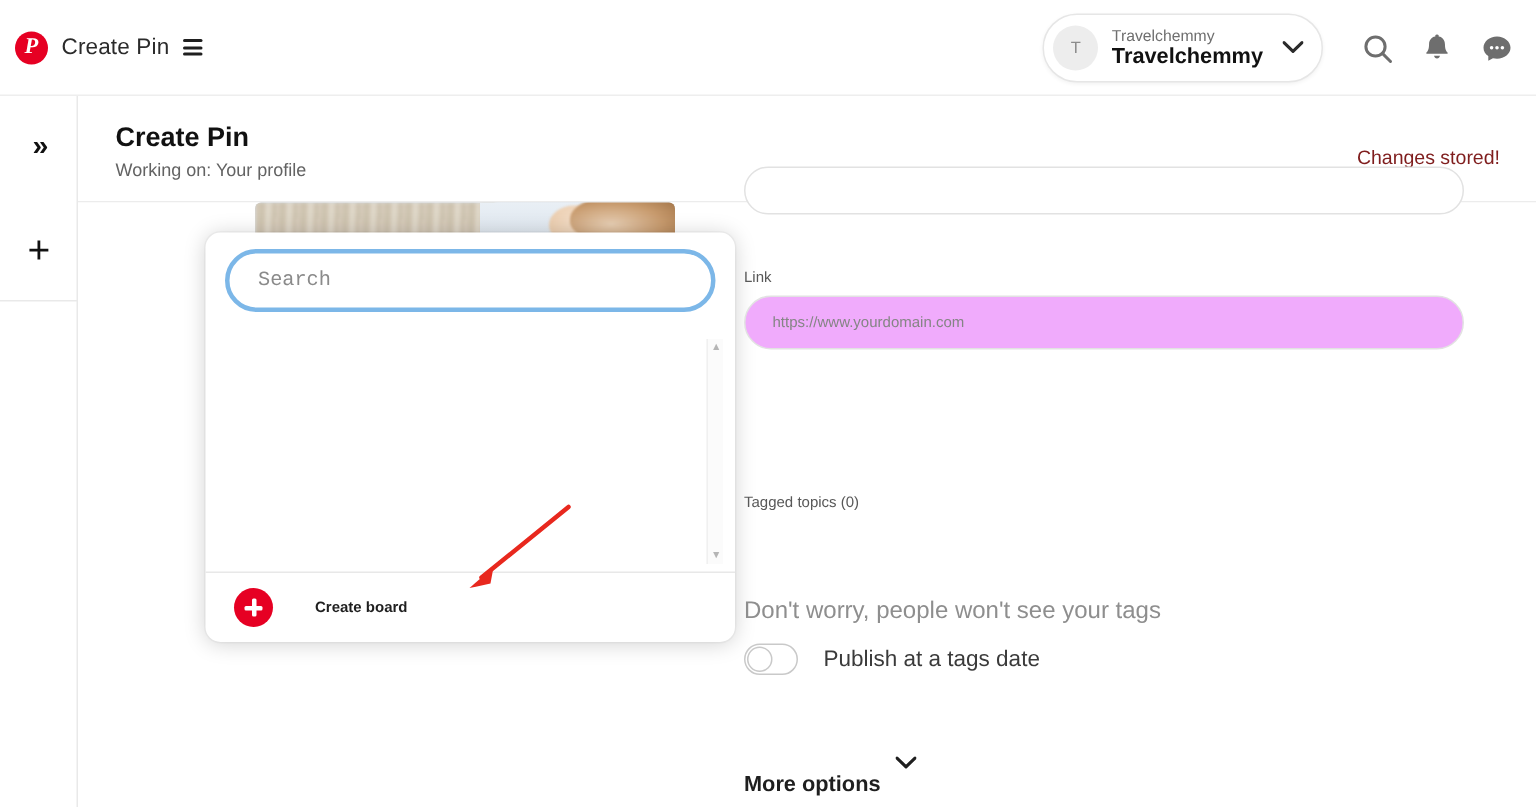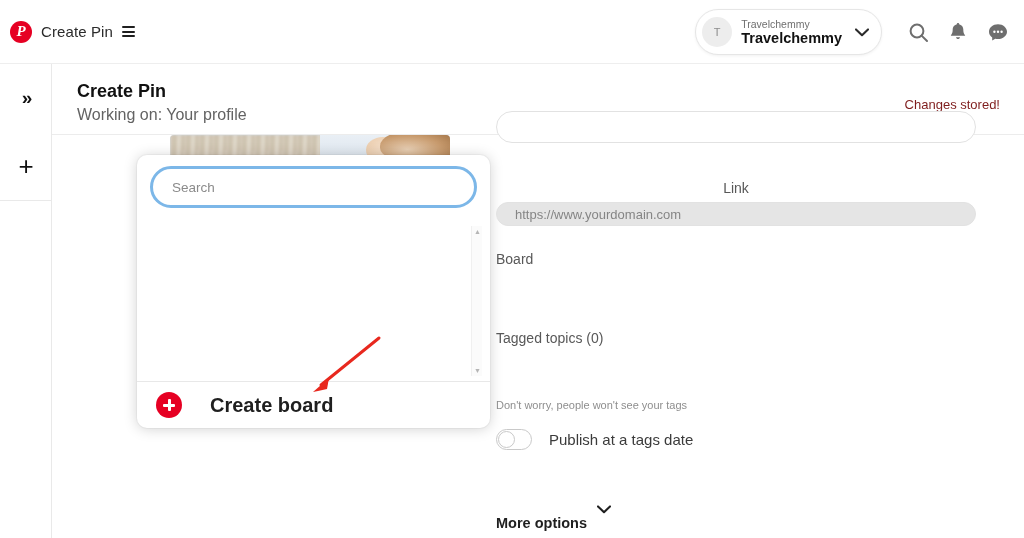--- a/index.html
+++ b/index.html
@@ -68,21 +68,21 @@
   .rail-div { width: 52px; height: 1px; background: #e9e9e9; }
 
   
   .pagehead {
     position: absolute; left: 52px; top: 64px; width: 972px; height: 71px;
     background: #fff; border-bottom: 1px solid #ececec;
   }
   .pagehead-title { position:absolute; left: 25px; top: 17px;
     font-size: 18px; font-weight: bold; color: #111; }
   .pagehead-sub { position:absolute; left: 25px; top: 42px;
-    font-size: 16px; color: #636363; }
+    font-size: 12px; color: #636363; }
   .pagehead-status { position:absolute; right: 24px; top: 33px;
     font-size: 13px; color: #7f1d1d; }
 
   
   .content { position:absolute; left: 52px; top: 135px;
     width: 972px; height: 403px; background: #fff; }
 
   
   .photo {
     position: absolute; left: 118px; top: 0px; width: 280px; height: 22px;
@@ -113,21 +113,21 @@
   .dropdown {
     position: absolute; left: 85px; top: 20px; width: 353px; height: 273px;
     background: #fff; border-radius: 10px;
     box-shadow: 0 1px 14px rgba(0,0,0,.18), 0 0 0 1px rgba(0,0,0,.03);
   }
   .dd-searchwrap { position:absolute; left: 13px; top: 11px; width: 327px; }
   .dd-search {
     width: 327px; height: 42px; border-radius: 21px;
     border: 3px solid #7cb7e8; background: #fff;
     padding: 15px 19px; font-size: 13.5px; color: #6c6c6c;
-    font-family: Liberation Sans, sans-serif; outline: none;
+    font-family: Liberation Mono, monospace; outline: none;
   }
   .dd-search::placeholder { color: #8b8b8b; }
 
   .dd-list {
     position:absolute; left: 0; top: 66px; width: 353px; height: 161px;
     border-bottom: 1px solid #e8e8e8;
   }
   .dd-scroll {
     position:absolute; right: 8px; top: 5px; width: 11px; height: 150px;
     background: #fbfbfb; border-left: 1px solid #f0f0f0;
@@ -146,50 +146,50 @@
   }
   .dd-plus {
     width: 26px; height: 26px; border-radius: 50%; background: #e60023;
     position: relative; flex: 0 0 auto;
   }
   .dd-plus::before, .dd-plus::after {
     content:""; position:absolute; background:#fff; border-radius:1px;
   }
   .dd-plus::before { left: 7px; top: 11.5px; width: 12px; height: 3px; }
   .dd-plus::after  { left: 11.5px; top: 7px; width: 3px; height: 12px; }
-  .dd-create-label { margin-left: 28px; font-size: 20px; color: #1f1f1f;
+  .dd-create-label { margin-left: 28px; font-size: 10px; color: #1f1f1f;
     font-weight: bold; }
 
   
   .arrow-svg { position:absolute; left: 245px; top: 195px;
     width: 100px; height: 70px; pointer-events: none; }
 
   
   .form { position:absolute; left: 444px; top: 0; width: 490px; }
   .fld-cut {
     position:absolute; left: 0; top: -24px; width: 480px; height: 32px;
     border: 1px solid #e2e2e2; border-radius: 16px; background: #fff;
   }
-  .lbl { font-size: 14px; color: #585858; margin-bottom: 6px; display:block;text-align:center; }
+  .lbl { font-size: 10px; color: #585858; margin-bottom: 6px; display:block; }
   .inp {
-    width: 480px; height: 24px; border: 1px solid #e2e2e2; border-radius: 21px;
-    background: #e5e5e5; padding: 0 18px; font-size: 13px; color: #5d5d5d;
+    width: 480px; height: 36px; border: 1px solid #e2e2e2; border-radius: 21px;
+    background: #f0abfc; padding: 0 18px; font-size: 10px; color: #5d5d5d;
     font-family: "Liberation Sans", sans-serif; outline: none;
   }
   .inp::placeholder { color: #858585; }
   .grp { position: absolute; left: 0; }
   .grp-link { top: 45px; }
   .grp-board { top: 116px; }
   .grp-tags { top: 195px; }
 
   .selwrap { position: relative; width: 480px; }
   .sel-caret { position:absolute; right: 18px; top: 13px; color: #1f1f1f;
     pointer-events:none; }
 
-  .helper { position:absolute; left: 0; top: 264px; font-size: 11px;
+  .helper { position:absolute; left: 0; top: 264px; font-size: 16px;
     color: #8e8e8e; }
 
   .toggle-row { position:absolute; left: 0; top: 294px;
     display:flex; align-items:center; }
   .toggle {
     width: 36px; height: 21px; border-radius: 11px; border: 1.5px solid #c9c9c9;
     background: #fff; position: relative; flex:0 0 auto;
   }
   .toggle-knob {
     position:absolute; left: 1px; top: 1px; width: 17px; height: 17px;
@@ -313,21 +313,20 @@
     <div class="form">
 
       <div class="fld-cut"></div>
 
       <div class="grp grp-link">
         <label class="lbl">Link</label>
         <input class="inp" type="text" placeholder="https://www.yourdomain.com" style="">
       </div>
 
       <div class="grp grp-board">
-        <label class="lbl">Board</label>
       </div>
 
       <div class="grp grp-tags">
         <label class="lbl">Tagged topics (0)</label>
       </div>
 
       <div class="helper">Don't worry, people won't see your tags</div>
 
       <div class="toggle-row">
         <span class="toggle">

